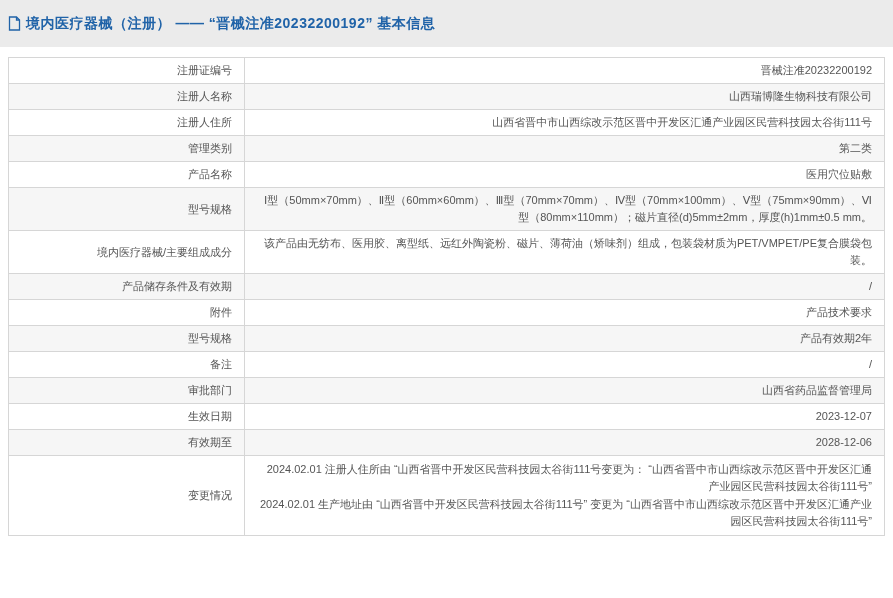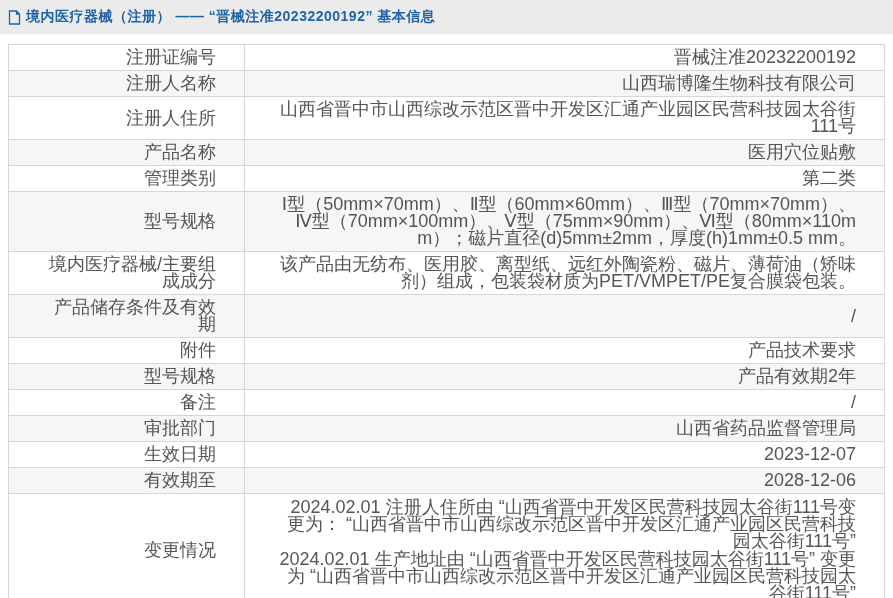--- a/index.html
+++ b/index.html
@@ -3,21 +3,21 @@
 <meta charset="utf-8">
 <style>
   * { margin: 0; padding: 0; box-sizing: border-box; }
   html, body {
     width: 893px;
     background: #ffffff;
     font-family: "Liberation Sans", "DejaVu Sans", sans-serif;
   }
   .page-header {
     width: 100%;
-    height: 34px;
+    height: 47px;
     background: #ebebeb;
     display: flex;
     align-items: center;
     padding-left: 8px;
   }
   .doc-icon {
     width: 13px;
     height: 15px;
     margin-right: 5px;
     flex: 0 0 auto;
@@ -31,24 +31,24 @@
   }
   table.info-table {
     margin: 10px 8px 6px 8px;
     width: 877px;
     border-collapse: collapse;
     table-layout: fixed;
   }
   table.info-table { border: 1px solid #c8c8c8; }
   table.info-table td {
     border: 1px solid #d6d6d6;
-    font-size: 18px;
+    font-size: 11px;
     color: #555555;
     line-height: 17px;
-    padding: 4px 28px;
+    padding: 4px 12px;
     vertical-align: middle;
     word-break: break-all;
   }
   table.info-table tr:nth-child(even) { background: #f6f6f6; }
   table.info-table tr:nth-child(odd) { background: #ffffff; }
   td.row-label {
     width: 236px;
     text-align: right;
   }
   td.row-value { text-align: right; }
@@ -73,26 +73,26 @@
     </tr>
     <tr>
       <td class="row-label">注册人名称</td>
       <td class="row-value">山西瑞博隆生物科技有限公司</td>
     </tr>
     <tr>
       <td class="row-label">注册人住所</td>
       <td class="row-value">山西省晋中市山西综改示范区晋中开发区汇通产业园区民营科技园太谷街111号</td>
     </tr>
     <tr>
+      <td class="row-label">管理类别</td>
+      <td class="row-value">第二类</td>
+    </tr>
+    <tr>
       <td class="row-label">产品名称</td>
       <td class="row-value">医用穴位贴敷</td>
-    </tr>
-    <tr>
-      <td class="row-label">管理类别</td>
-      <td class="row-value">第二类</td>
     </tr>
     <tr>
       <td class="row-label">型号规格</td>
       <td class="row-value">Ⅰ型（50mm×70mm）、Ⅱ型（60mm×60mm）、Ⅲ型（70mm×70mm）、Ⅳ型（70mm×100mm）、Ⅴ型（75mm×90mm）、Ⅵ型（80mm×110mm）；磁片直径(d)5mm±2mm，厚度(h)1mm±0.5 mm。</td>
     </tr>
     <tr>
       <td class="row-label">境内医疗器械/主要组成成分</td>
       <td class="row-value">该产品由无纺布、医用胶、离型纸、远红外陶瓷粉、磁片、薄荷油（矫味剂）组成，包装袋材质为PET/VMPET/PE复合膜袋包装。</td>
     </tr>
     <tr>

